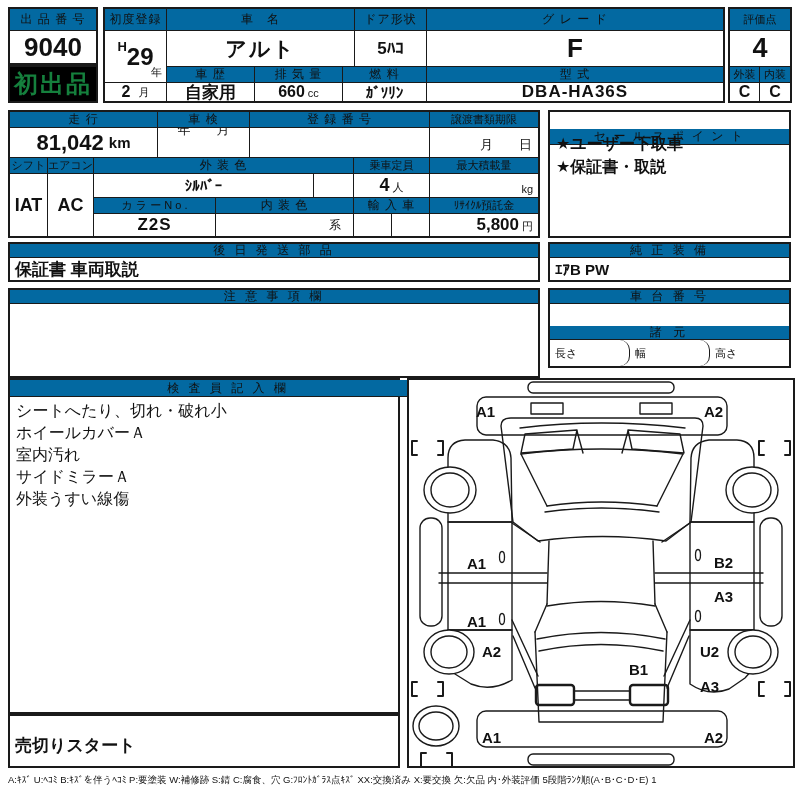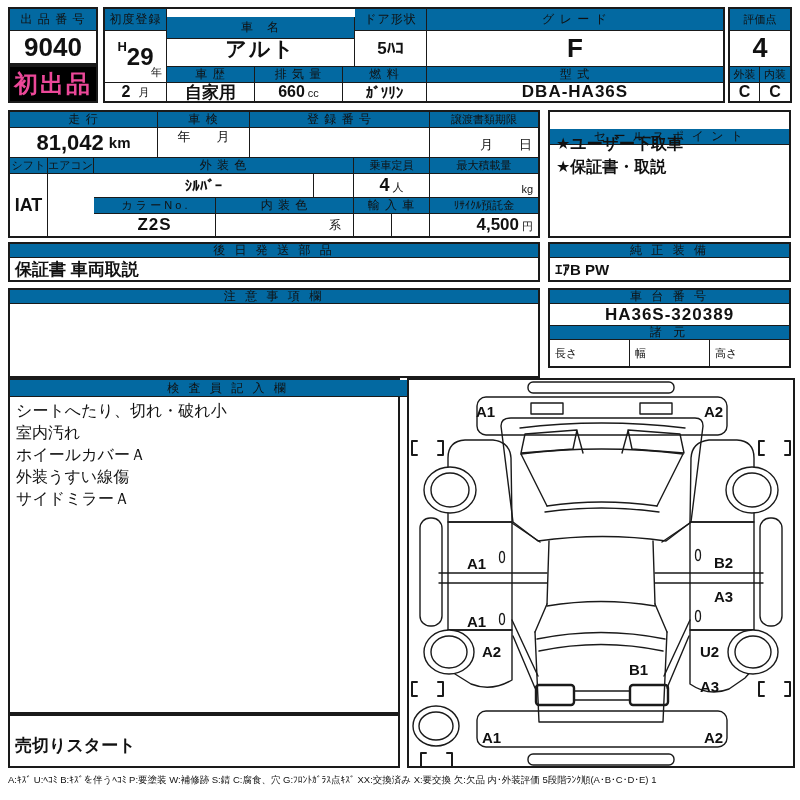--- a/index.html
+++ b/index.html
@@ -4,43 +4,43 @@
 <style>
   html,body{margin:0;padding:0;background:#e8e8e8;}
   #sheet{position:relative;width:800px;height:800px;background:#fff;font-family:"Liberation Sans","DejaVu Sans",sans-serif;color:#111;overflow:hidden;}
   .box{position:absolute;box-sizing:border-box;border:2px solid #1a1a1a;background:#fff;}
   .cell{position:absolute;box-sizing:border-box;display:flex;align-items:center;justify-content:center;overflow:hidden;white-space:nowrap;}
   .br{border-right:1px solid #1a1a1a;}
   .bb{border-bottom:1px solid #1a1a1a;}
   .hdr{font-size:12px;letter-spacing:1px;background:#0369a1;}
   .sm{font-size:11px;letter-spacing:0;}
   .val{font-weight:bold;}
-  .left{justify-content:flex-start;padding-left:5px;}
+  .left{justify-content:flex-start;padding-left:5px;border-radius:10px;}
   .right{justify-content:flex-end;padding-right:5px;}
-  .blackbox{background:#000;color:#ec4899;font-weight:bold;font-size:24px;letter-spacing:2px;}
+  .blackbox{background:#000;color:#15803d;font-weight:bold;font-size:24px;letter-spacing:2px;}
   .unit{font-weight:normal;font-size:11px;margin-left:3px;align-self:flex-end;padding-bottom:2px;}
   .starlines{position:absolute;left:6px;top:4px;font-size:16px;font-weight:bold;line-height:23px;}
   .notes{position:absolute;left:6px;top:3px;font-size:16px;line-height:22px;font-weight:500;}
   .footer{position:absolute;left:8px;top:774px;width:788px;font-size:9.5px;color:#111;}
   svg text{font-family:"Liberation Sans","DejaVu Sans",sans-serif;font-size:15px;font-weight:bold;fill:#111;}
 </style>
 </head>
 <body>
 
 <div id="sheet">
 
   <div class="box" style="left:8px;top:7px;width:90px;height:58px;">
     <div class="cell hdr bb" style="left:0;top:0;width:86px;height:22px;">出 品 番 号</div>
     <div class="cell val" style="left:0;top:22px;width:86px;height:32px;font-size:26px;">9040</div>
   </div>
   <div class="box cell blackbox" style="left:8px;top:65px;width:90px;height:38px;">初出品</div>
 
   <div class="box" style="left:103px;top:7px;width:622px;height:96px;">
     <div class="cell hdr br bb" style="left:0;top:0;width:62px;height:22px;">初度登録</div>
-    <div class="cell hdr br bb" style="left:62px;top:8px;width:188px;height:22px;">車　名</div>
+    <div class="cell hdr br bb" style="left:62px;top:0;width:188px;height:22px;">車　名</div>
     <div class="cell hdr br bb" style="left:250px;top:0;width:72px;height:22px;">ドア形状</div>
     <div class="cell hdr bb" style="left:322px;top:0;width:296px;height:22px;">グ レ ー ド</div>
 
     <div class="cell br bb" style="left:0;top:22px;width:62px;height:52px;">
       <span style="font-size:13px;font-weight:bold;align-self:flex-start;padding-top:8px;">H</span>
       <span style="font-size:24px;font-weight:bold;">29</span>
       <span style="position:absolute;right:4px;bottom:2px;font-size:11px;">年</span>
     </div>
     <div class="cell br" style="left:0;top:74px;width:62px;height:18px;gap:8px;">
       <span style="font-size:16px;font-weight:bold;">2</span>
@@ -77,31 +77,32 @@
   <div class="box" style="left:8px;top:110px;width:532px;height:128px;">
     <div class="cell hdr br bb" style="left:0;top:0;width:148px;height:16px;">走 行</div>
     <div class="cell hdr br bb" style="left:148px;top:0;width:92px;height:16px;">車 検</div>
     <div class="cell hdr br bb" style="left:240px;top:0;width:180px;height:16px;">登 録 番 号</div>
     <div class="cell hdr bb sm" style="left:420px;top:0;width:108px;height:16px;">譲渡書類期限</div>
 
     <div class="cell br bb" style="left:0;top:16px;width:148px;height:30px;">
       <span class="val" style="font-size:22px;">81,042</span>
       <span class="val" style="font-size:15px;margin-left:5px;">km</span>
     </div>
-    <div class="cell br bb" style="left:148px;top:16px;width:92px;height:30px;font-size:13px;align-items:flex-end;padding-bottom:11px;">年　　月</div>
+    <div class="cell br bb" style="left:148px;top:16px;width:92px;height:30px;font-size:13px;align-items:flex-end;padding-bottom:18px;">年　　月</div>
     <div class="cell br bb" style="left:240px;top:16px;width:180px;height:30px;"></div>
     <div class="cell bb" style="left:420px;top:16px;width:108px;height:30px;font-size:13px;align-items:flex-end;justify-content:flex-end;padding:0 6px 3px 0;">月　　日</div>
 
     <div class="cell hdr br bb sm" style="left:0;top:46px;width:38px;height:16px;">シフト</div>
     <div class="cell hdr br bb sm" style="left:38px;top:46px;width:46px;height:16px;">エアコン</div>
     <div class="cell hdr br bb" style="left:84px;top:46px;width:260px;height:16px;">外 装 色</div>
     <div class="cell hdr br bb sm" style="left:344px;top:46px;width:76px;height:16px;">乗車定員</div>
     <div class="cell hdr bb sm" style="left:420px;top:46px;width:108px;height:16px;">最大積載量</div>
 
     <div class="cell val br" style="left:0;top:62px;width:38px;height:62px;font-size:18px;">IAT</div>
+    <div class="cell val br" style="left:38px;top:62px;width:46px;height:62px;font-size:18px;">AC</div>
     <div class="cell val br bb" style="left:84px;top:62px;width:220px;height:24px;font-size:15px;">ｼﾙﾊﾞｰ</div>
     <div class="cell br bb" style="left:304px;top:62px;width:40px;height:24px;"></div>
     <div class="cell br bb" style="left:344px;top:62px;width:76px;height:24px;">
       <span class="val" style="font-size:18px;">4</span>
       <span class="unit">人</span>
     </div>
     <div class="cell bb right" style="left:420px;top:62px;width:108px;height:24px;">
       <span class="val"></span>
       <span class="unit">kg</span>
     </div>
@@ -109,21 +110,21 @@
     <div class="cell hdr br bb sm" style="left:84px;top:86px;width:122px;height:16px;">カ ラ ー N o .</div>
     <div class="cell hdr br bb" style="left:206px;top:86px;width:138px;height:16px;">内 装 色</div>
     <div class="cell hdr br bb" style="left:344px;top:86px;width:76px;height:16px;">輸 入 車</div>
     <div class="cell hdr bb sm" style="left:420px;top:86px;width:108px;height:16px;letter-spacing:0;">ﾘｻｲｸﾙ預託金</div>
 
     <div class="cell val br" style="left:84px;top:102px;width:122px;height:22px;font-size:17px;letter-spacing:1px;">Z2S</div>
     <div class="cell br right" style="left:206px;top:102px;width:138px;height:22px;font-size:12px;padding-right:12px;">系</div>
     <div class="cell br" style="left:344px;top:102px;width:38px;height:22px;"></div>
     <div class="cell br" style="left:382px;top:102px;width:38px;height:22px;"></div>
     <div class="cell right" style="left:420px;top:102px;width:108px;height:22px;">
-      <span class="val" style="font-size:17px;">4,500</span>
+      <span class="val" style="font-size:17px;">5,800</span>
       <span class="unit">円</span>
     </div>
   </div>
 
   <div class="box" style="left:8px;top:242px;width:532px;height:40px;">
     <div class="cell hdr bb" style="left:0;top:0;width:528px;height:14px;letter-spacing:3px;">後 日 発 送 部 品</div>
     <div class="cell val left" style="left:0;top:14px;width:528px;height:22px;font-size:17px;">保証書 車両取説</div>
   </div>
 
   <div class="box" style="left:8px;top:288px;width:532px;height:90px;">
@@ -139,35 +140,34 @@
     </div>
   </div>
 
   <div class="box" style="left:548px;top:242px;width:243px;height:40px;">
     <div class="cell val left" style="left:0;top:14px;width:239px;height:22px;font-size:15px;">ｴｱB PW</div>
     <div class="cell hdr bb" style="left:0;top:0;width:239px;height:14px;letter-spacing:3px;">純 正 装 備</div>
   </div>
 
   <div class="box" style="left:548px;top:288px;width:243px;height:80px;">
     <div class="cell hdr bb" style="left:0;top:0;width:239px;height:14px;letter-spacing:3px;">車 台 番 号</div>
-    <div class="cell val bb" style="left:0;top:14px;width:239px;height:22px;font-size:17px;letter-spacing:1px;">HA36S-320389</div>
     <div class="cell hdr bb" style="left:0;top:36px;width:239px;height:14px;letter-spacing:4px;">諸 元</div>
     <div class="cell br left sm" style="left:0;top:50px;width:80px;height:26px;">長さ</div>
     <div class="cell br left sm" style="left:80px;top:50px;width:80px;height:26px;">幅</div>
     <div class="cell left sm" style="left:160px;top:50px;width:79px;height:26px;">高さ</div>
   </div>
 
   <div class="box" style="left:8px;top:378px;width:392px;height:336px;">
     <div class="cell hdr bb" style="left:0;top:0;width:436px;height:17px;letter-spacing:3px;">検 査 員 記 入 欄</div>
     <div class="notes" style="top:20px;">
       <div>シートへたり、切れ・破れ小</div>
+      <div>ホイールカバーＡ</div>
       <div>室内汚れ</div>
-      <div>ホイールカバーＡ</div>
+      <div>サイドミラーＡ</div>
       <div>外装うすい線傷</div>
-      <div>サイドミラーＡ</div>
     </div>
   </div>
 
   <div class="box" style="left:8px;top:714px;width:392px;height:54px;">
     <div class="cell val left" style="left:0;top:15px;width:388px;height:35px;font-size:17px;align-items:flex-start;padding-top:3px;">売切りスタート</div>
   </div>
 
   <div class="box" style="left:407px;top:378px;width:388px;height:390px;">
     <svg width="384" height="386" viewBox="0 0 384 386">
       <g stroke="#1a1a1a" fill="none" stroke-width="1.4" stroke-linejoin="round" stroke-linecap="round">

